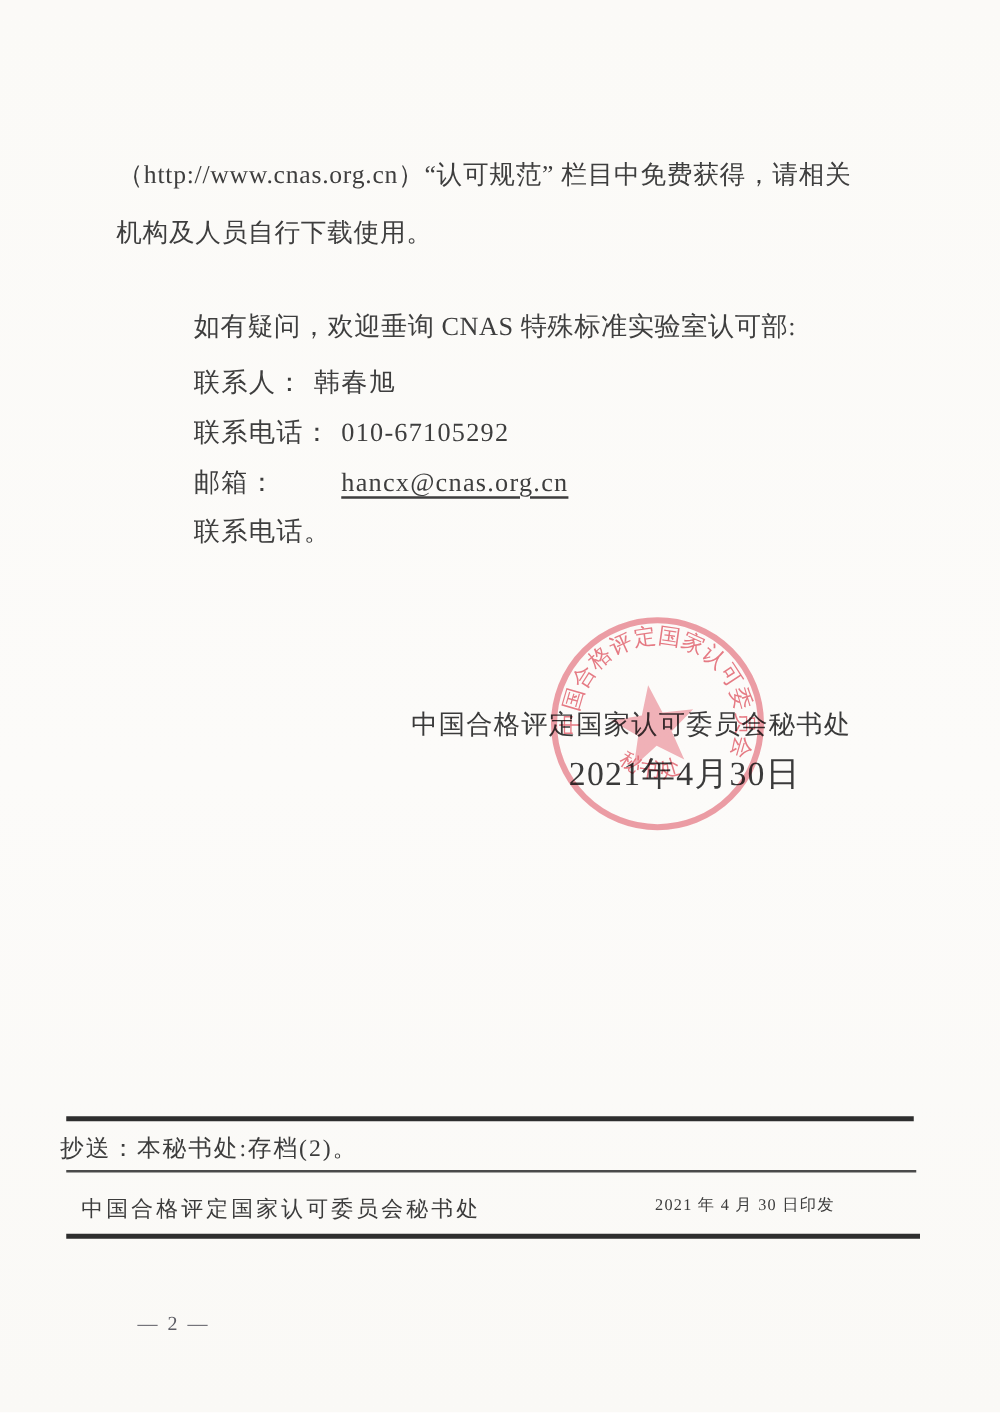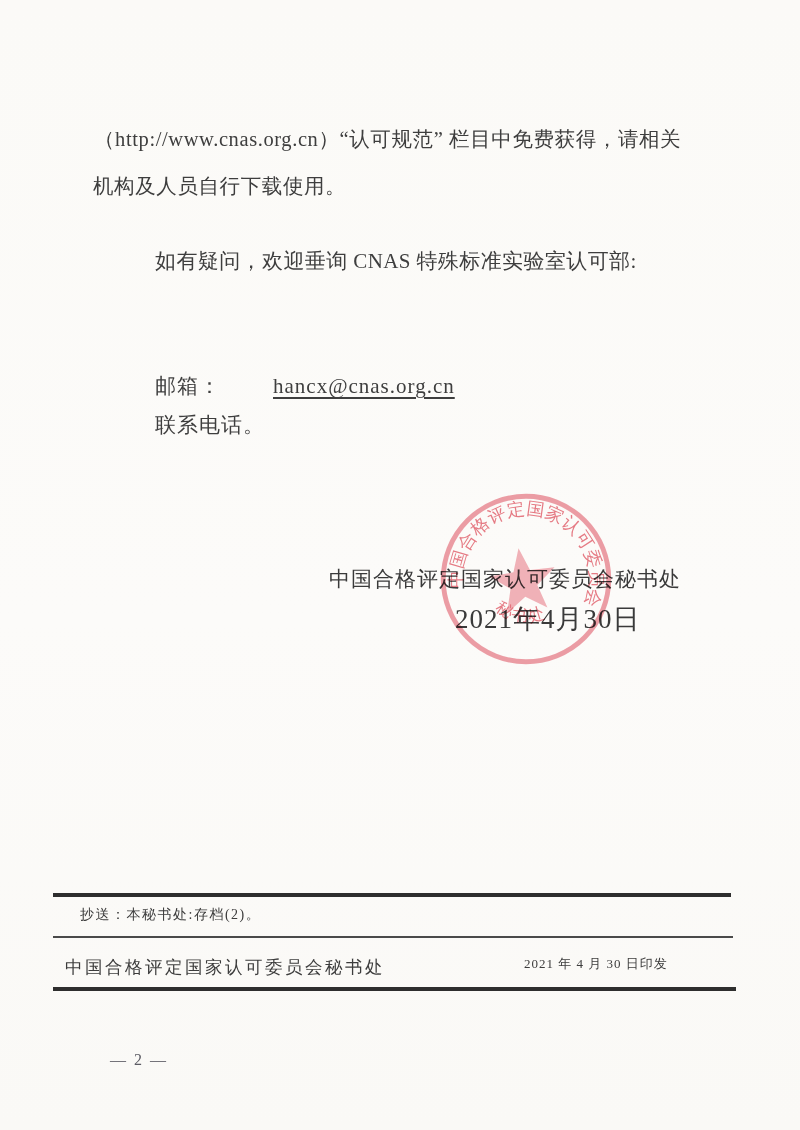--- a/index.html
+++ b/index.html
@@ -50,37 +50,43 @@
     opacity: 0.92;
   }
 
   
   .rule { position: absolute; background: #2e2e2e; }
   .rule-top    { left: 53px; top: 893px; width: 678px; height: 3.5px; }
   .rule-mid    { left: 53px; top: 936px; width: 680px; height: 1.5px; background: #4a4a4a; }
   .rule-bottom { left: 53px; top: 987px; width: 683px; height: 4px; }
 
   .footer-text { font-family: "Liberation Serif", "DejaVu Serif", serif; color: #3c3c3c; }
-  .cc-row      { left: 80px;  top: 906px; font-size: 14px; letter-spacing: 1.5px; }
+  .cc-row      { left: 48px;  top: 906px; font-size: 19px; letter-spacing: 1.5px; }
   .issuer-row  { left: 65px;  top: 955px; font-size: 17.5px; letter-spacing: 2.5px; }
   .printed-row { left: 524px; top: 955px; font-size: 13px; letter-spacing: 1px; }
 
   .page-num { left: 110px; top: 1051px; font-size: 16px; letter-spacing: 2px; color: #5c5c64; }
 </style>
 </head>
 <body>
 
 <div class="page">
 
   <div class="abs body-line line1">（http://www.cnas.org.cn）“认可规范” 栏目中免费获得，请相关</div>
   <div class="abs body-line line2">机构及人员自行下载使用。</div>
 
   <div class="abs contact-line inquiry">如有疑问，欢迎垂询 CNAS 特殊标准实验室认可部:</div>
 
+  <div class="abs contact-line person">
+    <span class="label-gap">联系人：</span><span>韩春旭</span>
+  </div>
 
+  <div class="abs contact-line phone">
+    <span class="label-gap">联系电话：</span><span>010-67105292</span>
+  </div>
 
   <div class="abs contact-line email">
     <span class="label-gap">邮箱：</span><span class="email-link">hancx@cnas.org.cn</span>
   </div>
 
   <div class="abs contact-line closing">联系电话。</div>
 
   <div class="abs sig-org">中国合格评定国家认可委员会秘书处</div>
   <div class="abs sig-date">2021年4月30日</div>
 

